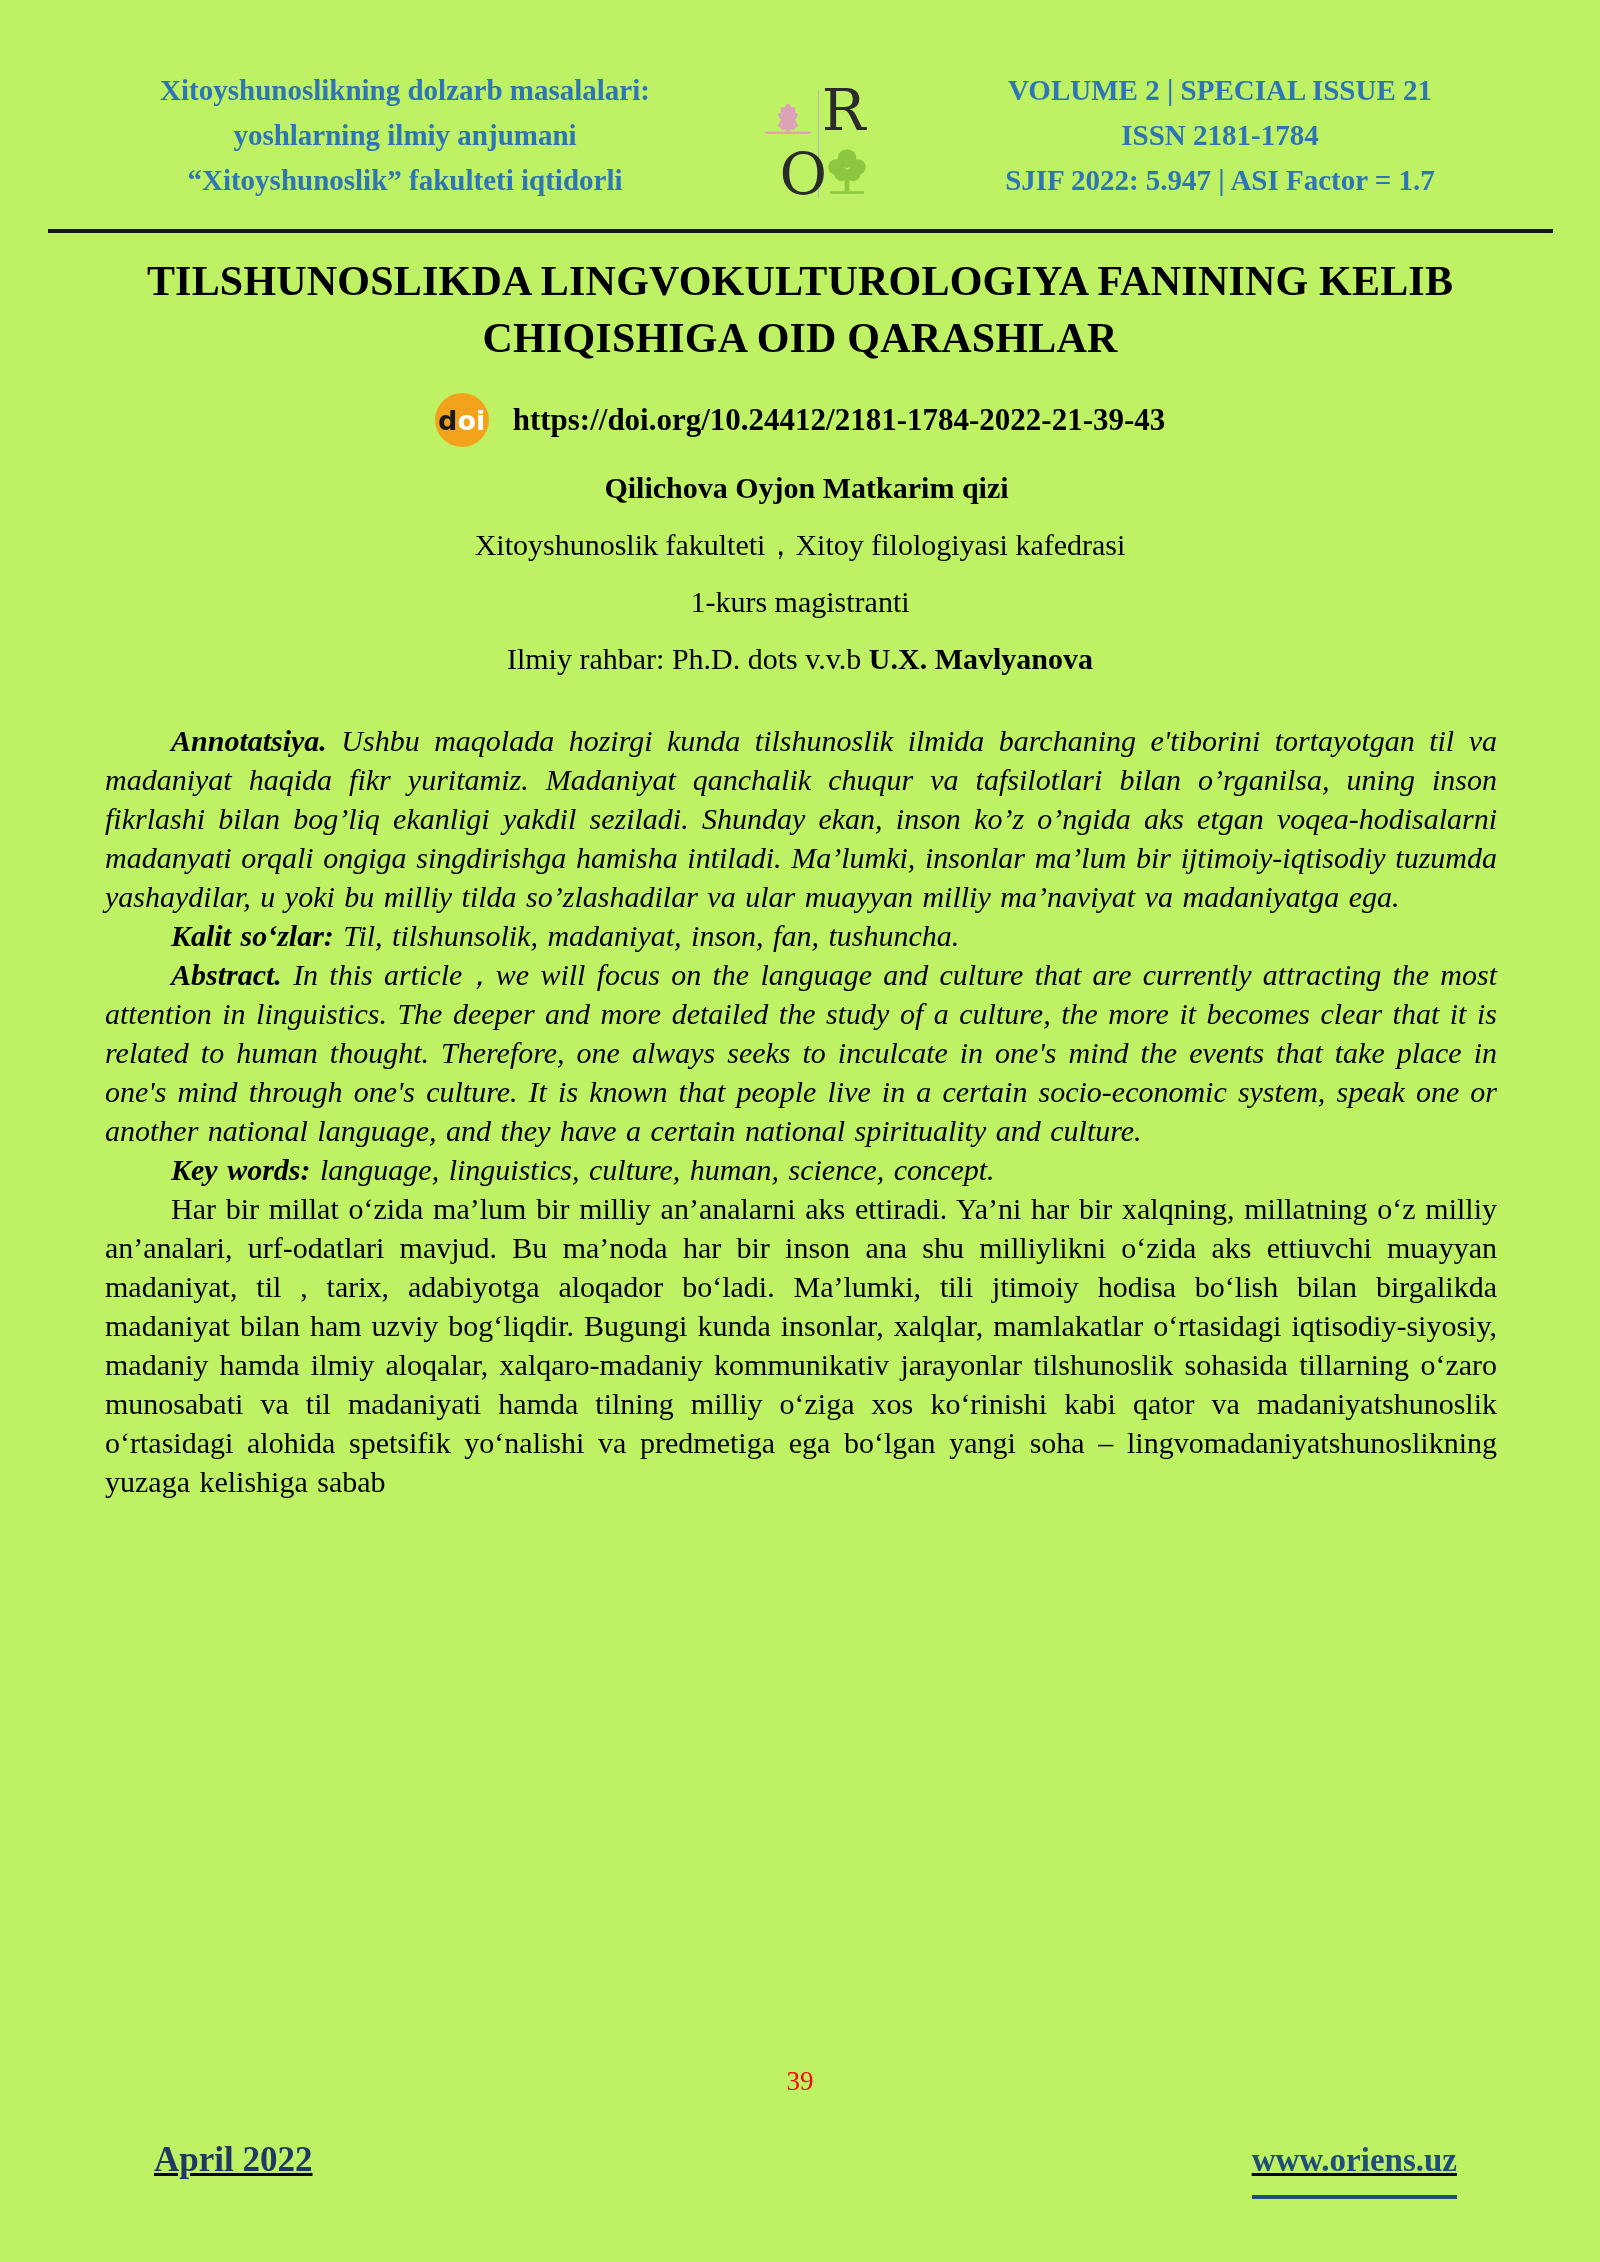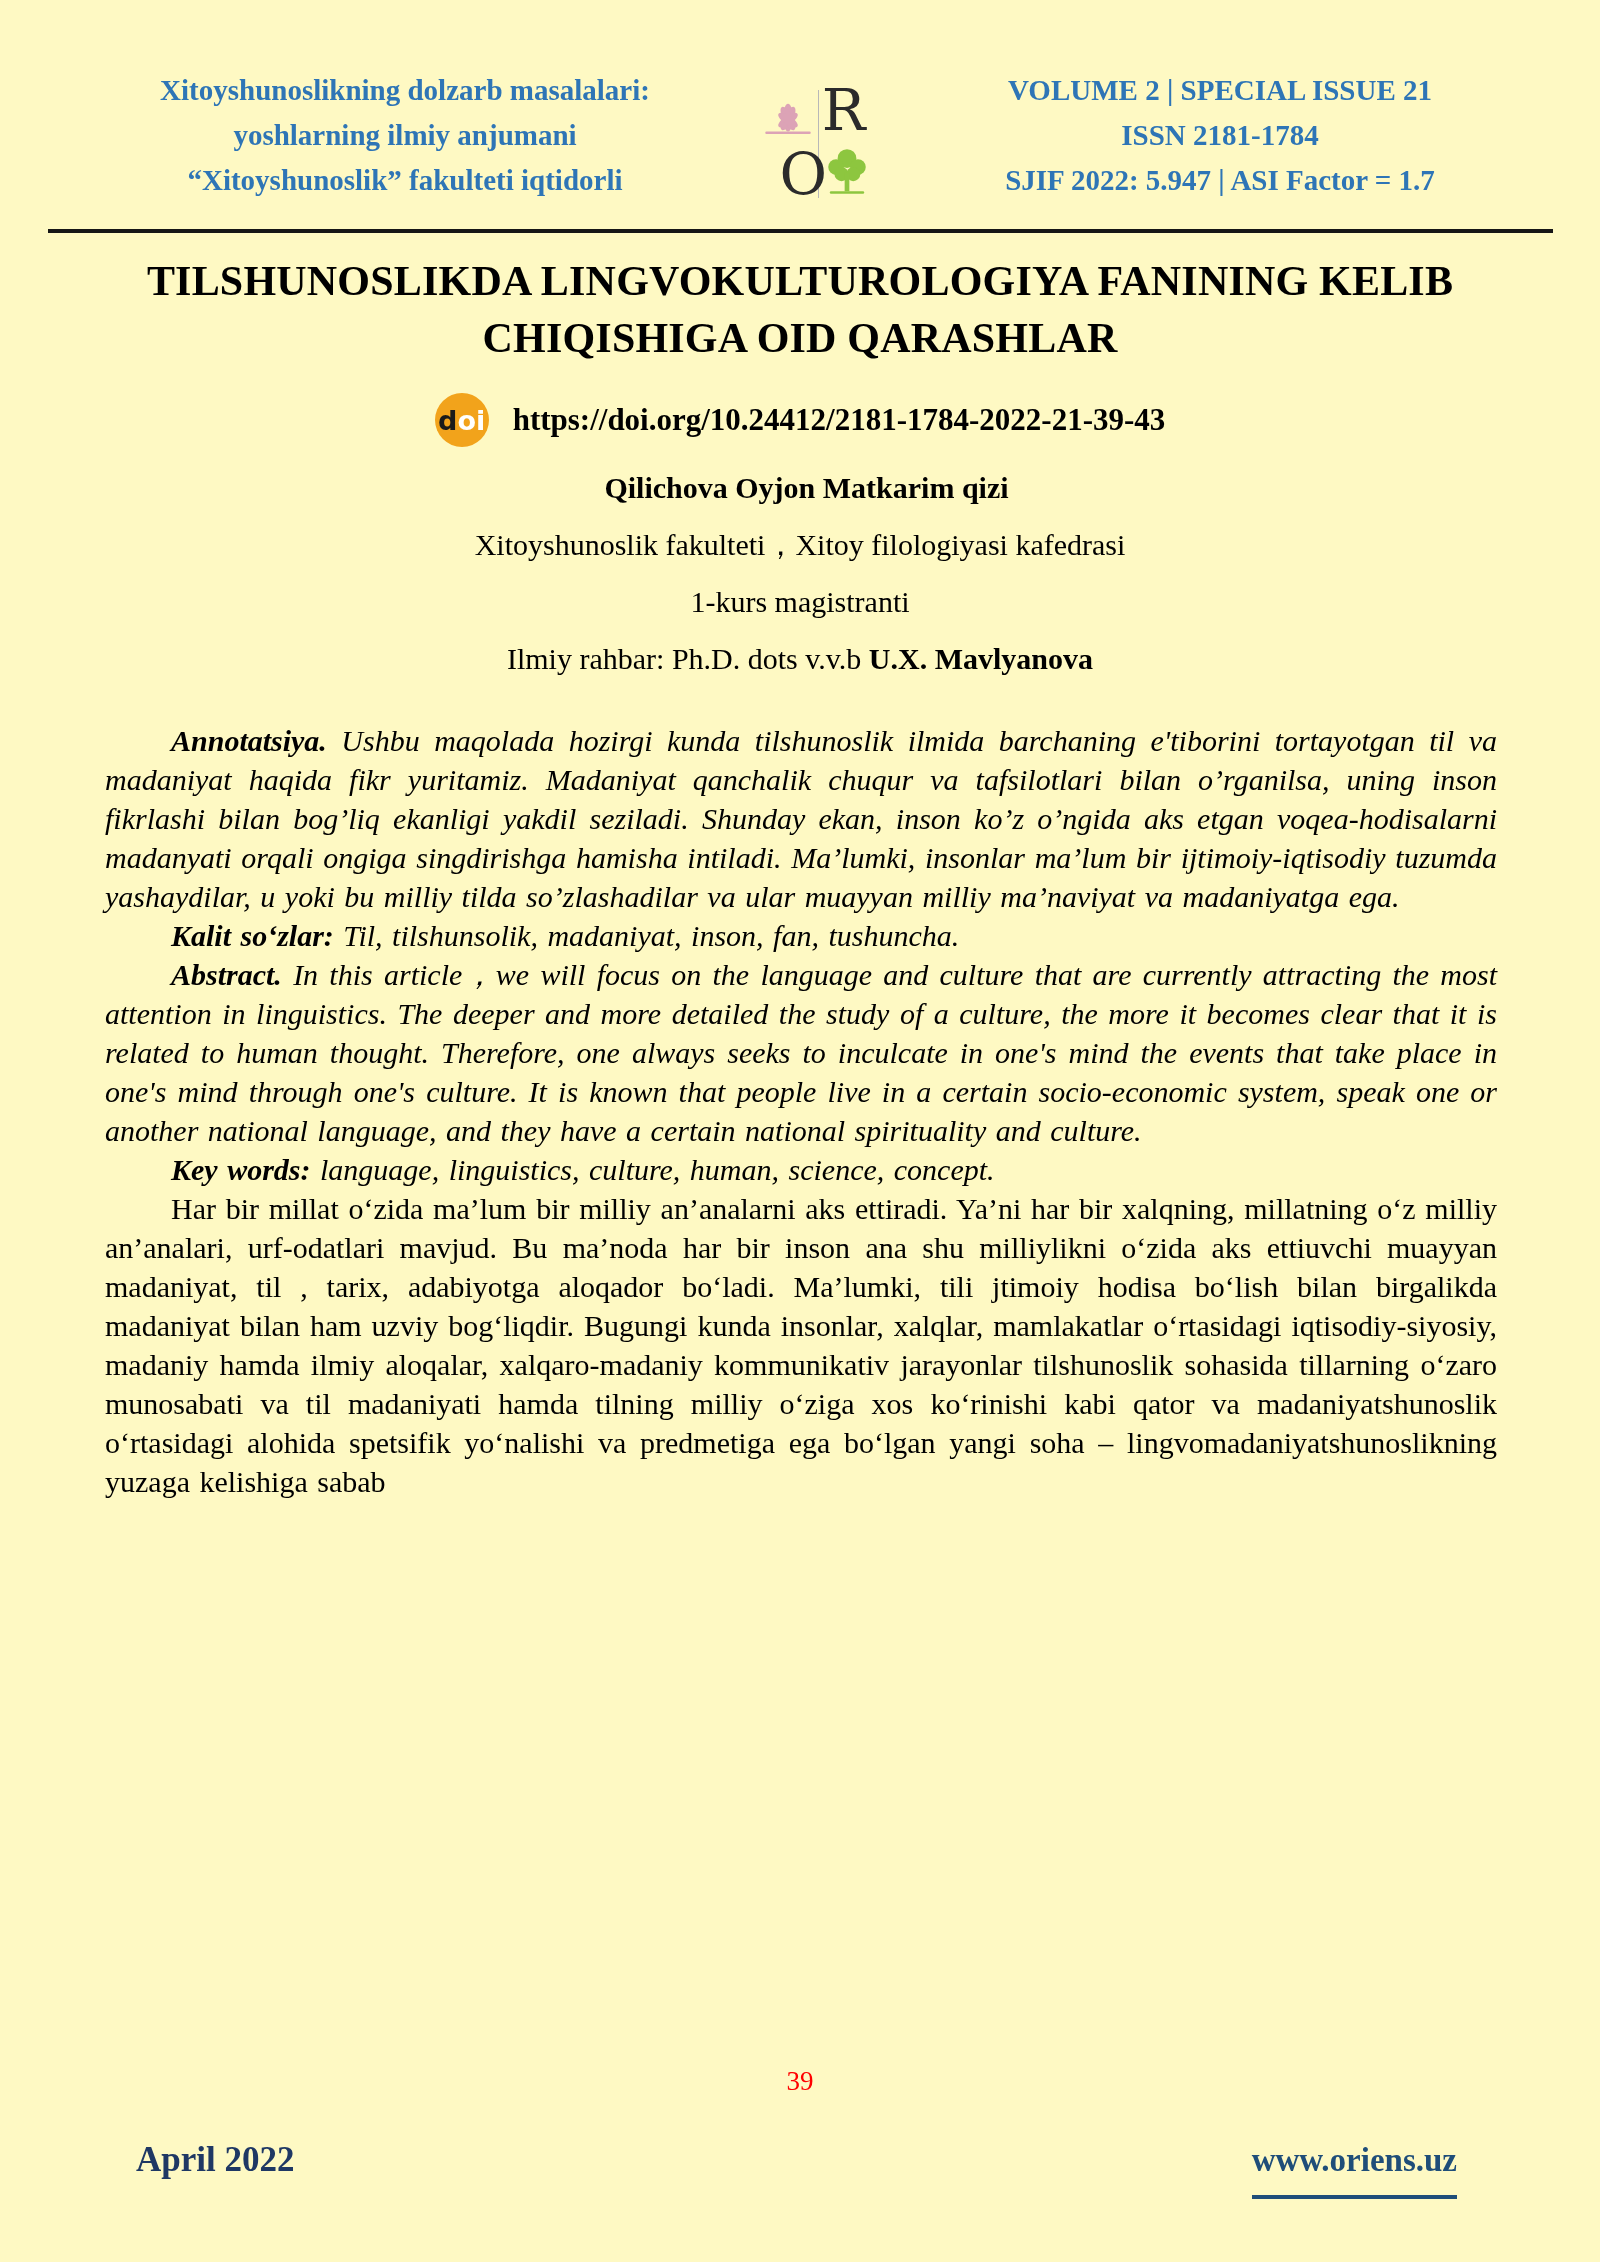--- a/index.html
+++ b/index.html
@@ -10,21 +10,21 @@
     --doi-orange:#F2A31B;
     --logo-pink:#DCA3B6;
     --logo-green:#8DC63F;
   }
   *{box-sizing:border-box;}
   html,body{margin:0;padding:0;background:#888;}
   .page{
     position:relative;
     width:1600px;height:2262px;
     margin:0 auto;
-    background:#fef9c3;
+    background:#bef264;
     font-family:"Liberation Serif", serif;
     color:#000;
     overflow:hidden;
   }
   
   .page-header{
     display:flex;
     justify-content:space-between;
     align-items:flex-start;
     padding:68px 70px 0 85px;
@@ -131,24 +131,25 @@
   .page-number{
     position:absolute;
     left:0;right:0;top:2066px;
     text-align:center;
     color:var(--page-red);
     font-size:27px;
   }
   .footer-row{
     position:absolute;
     top:2140px;
-    left:136px;right:143px;
+    left:154px;right:143px;
     display:flex;
     justify-content:space-between;
     align-items:baseline;
+    text-decoration:underline;
   }
   .footer-date{
     color:var(--footer-navy);
     font-weight:bold;
     font-size:35px;
   }
   .footer-site{
     color:var(--link-navy);
     font-weight:bold;
     font-size:33px;

